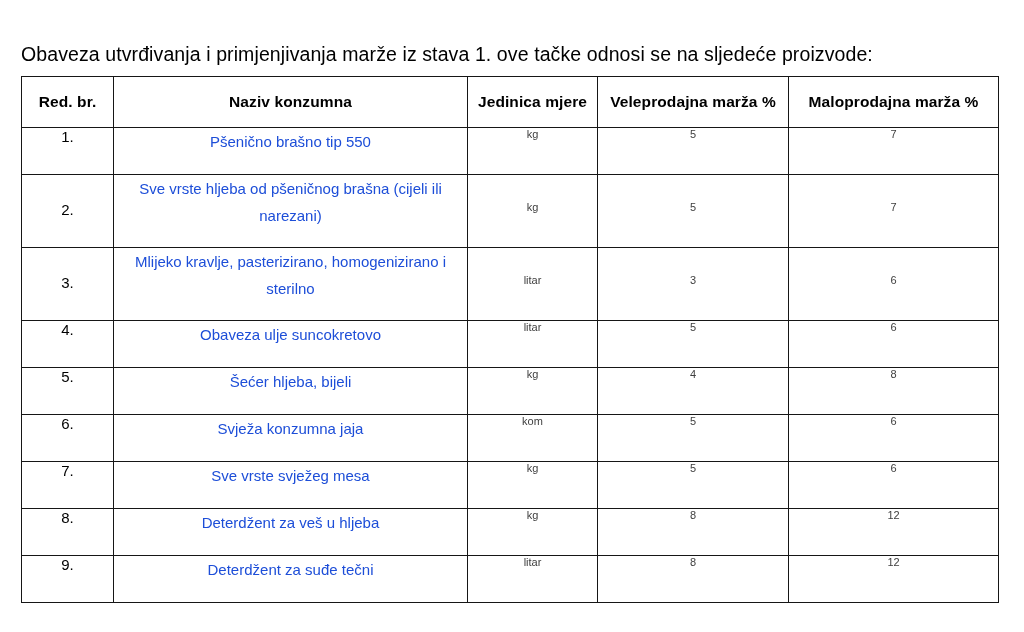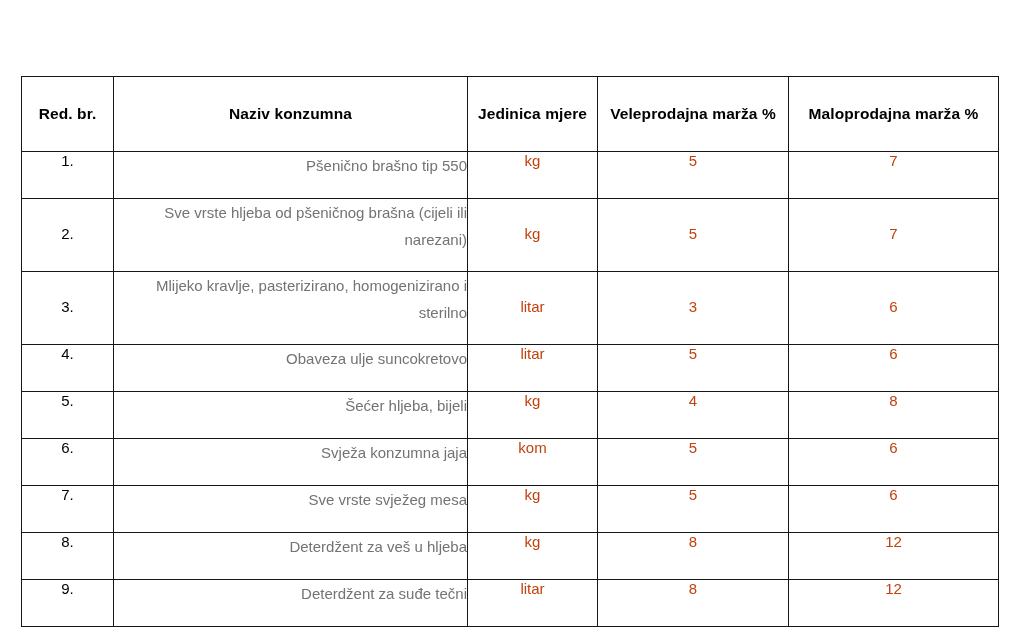--- a/index.html
+++ b/index.html
@@ -63,64 +63,65 @@
   .col-retail  { width: 210px; }
 
   .head-row th {
     height: 50px;
     vertical-align: middle;
     text-align: center;
     font-size: 15.5px;
     font-weight: 700;
     letter-spacing: 0.1px;
     color: #000000;
-    padding: 12px 4px;
+    padding: 0 4px;
   }
 
   .body-row td {
     height: 46px;
   }
 
   .cell-no {
     text-align: center;
     font-size: 15px;
     color: #000000;
     padding-top: 13px;
     padding-bottom: 8px;
   }
 
   .cell-no.two-line { padding-top: 26px; }
 
   .cell-name {
-    text-align: right;
+    text-align: center;
     font-size: 15px;
     line-height: 27px;
-    color: #737373;
+    color: #1d4ed8;
     padding: 8px 8px 8px 8px;
   }
 
   .cell-unit,
   .cell-whole,
   .cell-retail {
     text-align: center;
-    font-size: 15px;
-    color: #c2410c;
+    font-size: 11px;
+    color: #404040;
     padding-top: 13px;
     padding-bottom: 8px;
   }
 
   .cell-unit.two-line,
   .cell-whole.two-line,
   .cell-retail.two-line { padding-top: 26px; }
 </style>
 </head>
 <body>
 
 <div class="page">
 
+  <p class="intro-paragraph">Obaveza utvrđivanja i primjenjivanja marže iz stava 1. ove tačke odnosi se na sljedeće proizvode:</p>
 
   <table class="margin-table">
     <colgroup>
       <col class="col-no">
       <col class="col-name">
       <col class="col-unit">
       <col class="col-whole">
       <col class="col-retail">
     </colgroup>
     <thead>

